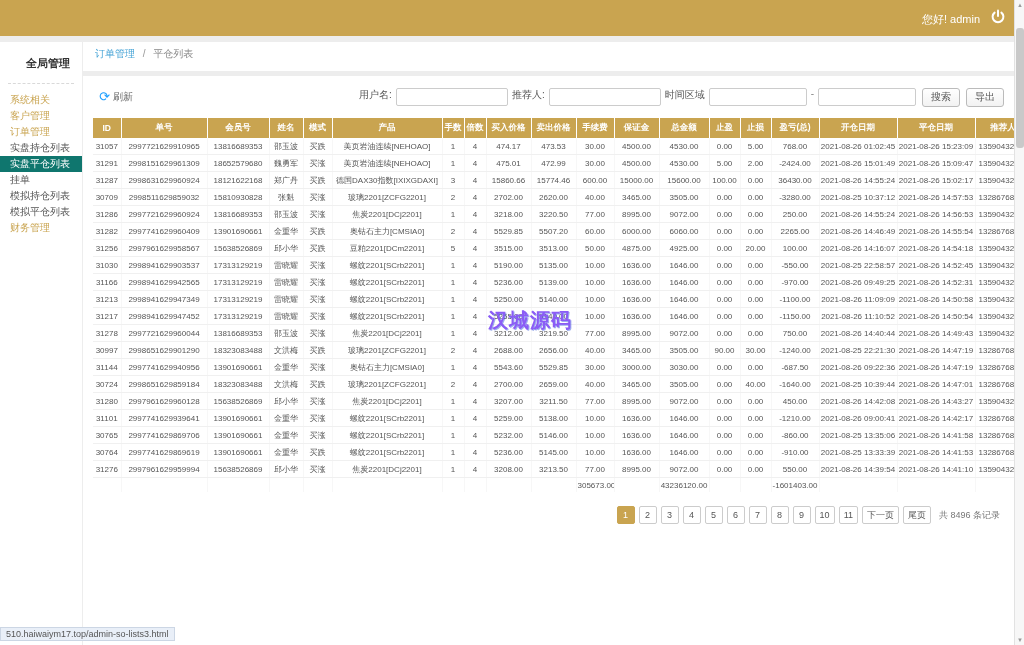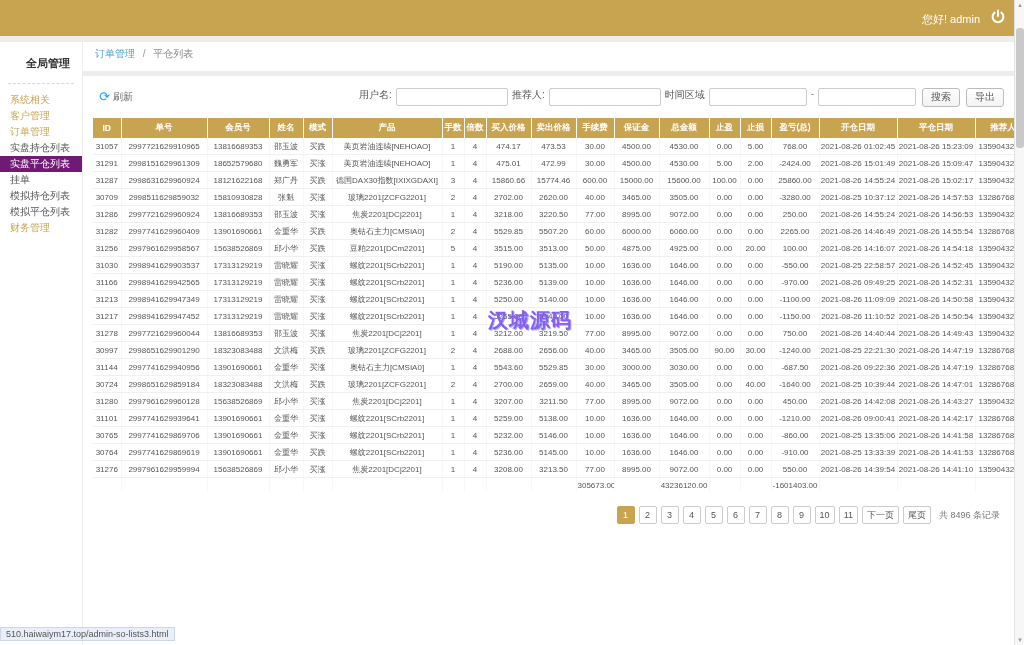--- a/index.html
+++ b/index.html
@@ -18,21 +18,21 @@
   .varrow.down { bottom:0; }
   .vthumb { position:absolute; top:28px; left:1px; width:8px; height:120px; background:#c9c9c9; border-radius:3px; }
 
   
   .sidebar { position:absolute; top:42px; left:0; width:82px; bottom:0; background:#ffffff; z-index:2; }
   .sidebar-title { padding:14px 0 10px 26px; font-size:11px; font-weight:bold; color:#333; }
   .sidebar-divider { margin:2px 8px 8px 8px; border-bottom:1px dashed #d9d9d9; }
   .menu-item { height:16px; line-height:16px; font-size:10px; padding-left:10px; white-space:nowrap; cursor:pointer; }
   .menu-item.section { color:#C9A450; }
   .menu-item.sub { color:#555; }
-  .menu-item.active { background:#701a75; color:#fff; }
+  .menu-item.active { background:#0f766e; color:#fff; }
 
   
   .main { position:absolute; left:83px; top:42px; right:10px; bottom:0; display:flex; flex-direction:column; }
   .breadcrumb-bar { background:#fff; height:29px; padding:5px 12px; font-size:10px; flex:none; margin-bottom:5px; }
   .bc-link { color:#45A3D6; cursor:pointer; }
   .bc-sep { color:#999; margin:0 5px; }
   .bc-current { color:#888; }
   .card { background:#fff; flex:1; padding:8px 10px; overflow:hidden; }
 
   
@@ -217,21 +217,21 @@
             <td>德国DAX30指数[IXIXGDAXI]</td>
             <td>3</td>
             <td>4</td>
             <td>15860.66</td>
             <td>15774.46</td>
             <td>600.00</td>
             <td>15000.00</td>
             <td>15600.00</td>
             <td>100.00</td>
             <td>0.00</td>
-            <td>25860.00</td>
+            <td>36430.00</td>
             <td>2021-08-26 14:55:24</td>
             <td>2021-08-26 15:02:17</td>
             <td>13590432587</td>
           </tr>
           <tr>
             <td>30709</td>
             <td>2998511629859032</td>
             <td>15810930828</td>
             <td>张魁</td>
             <td>买涨</td>

